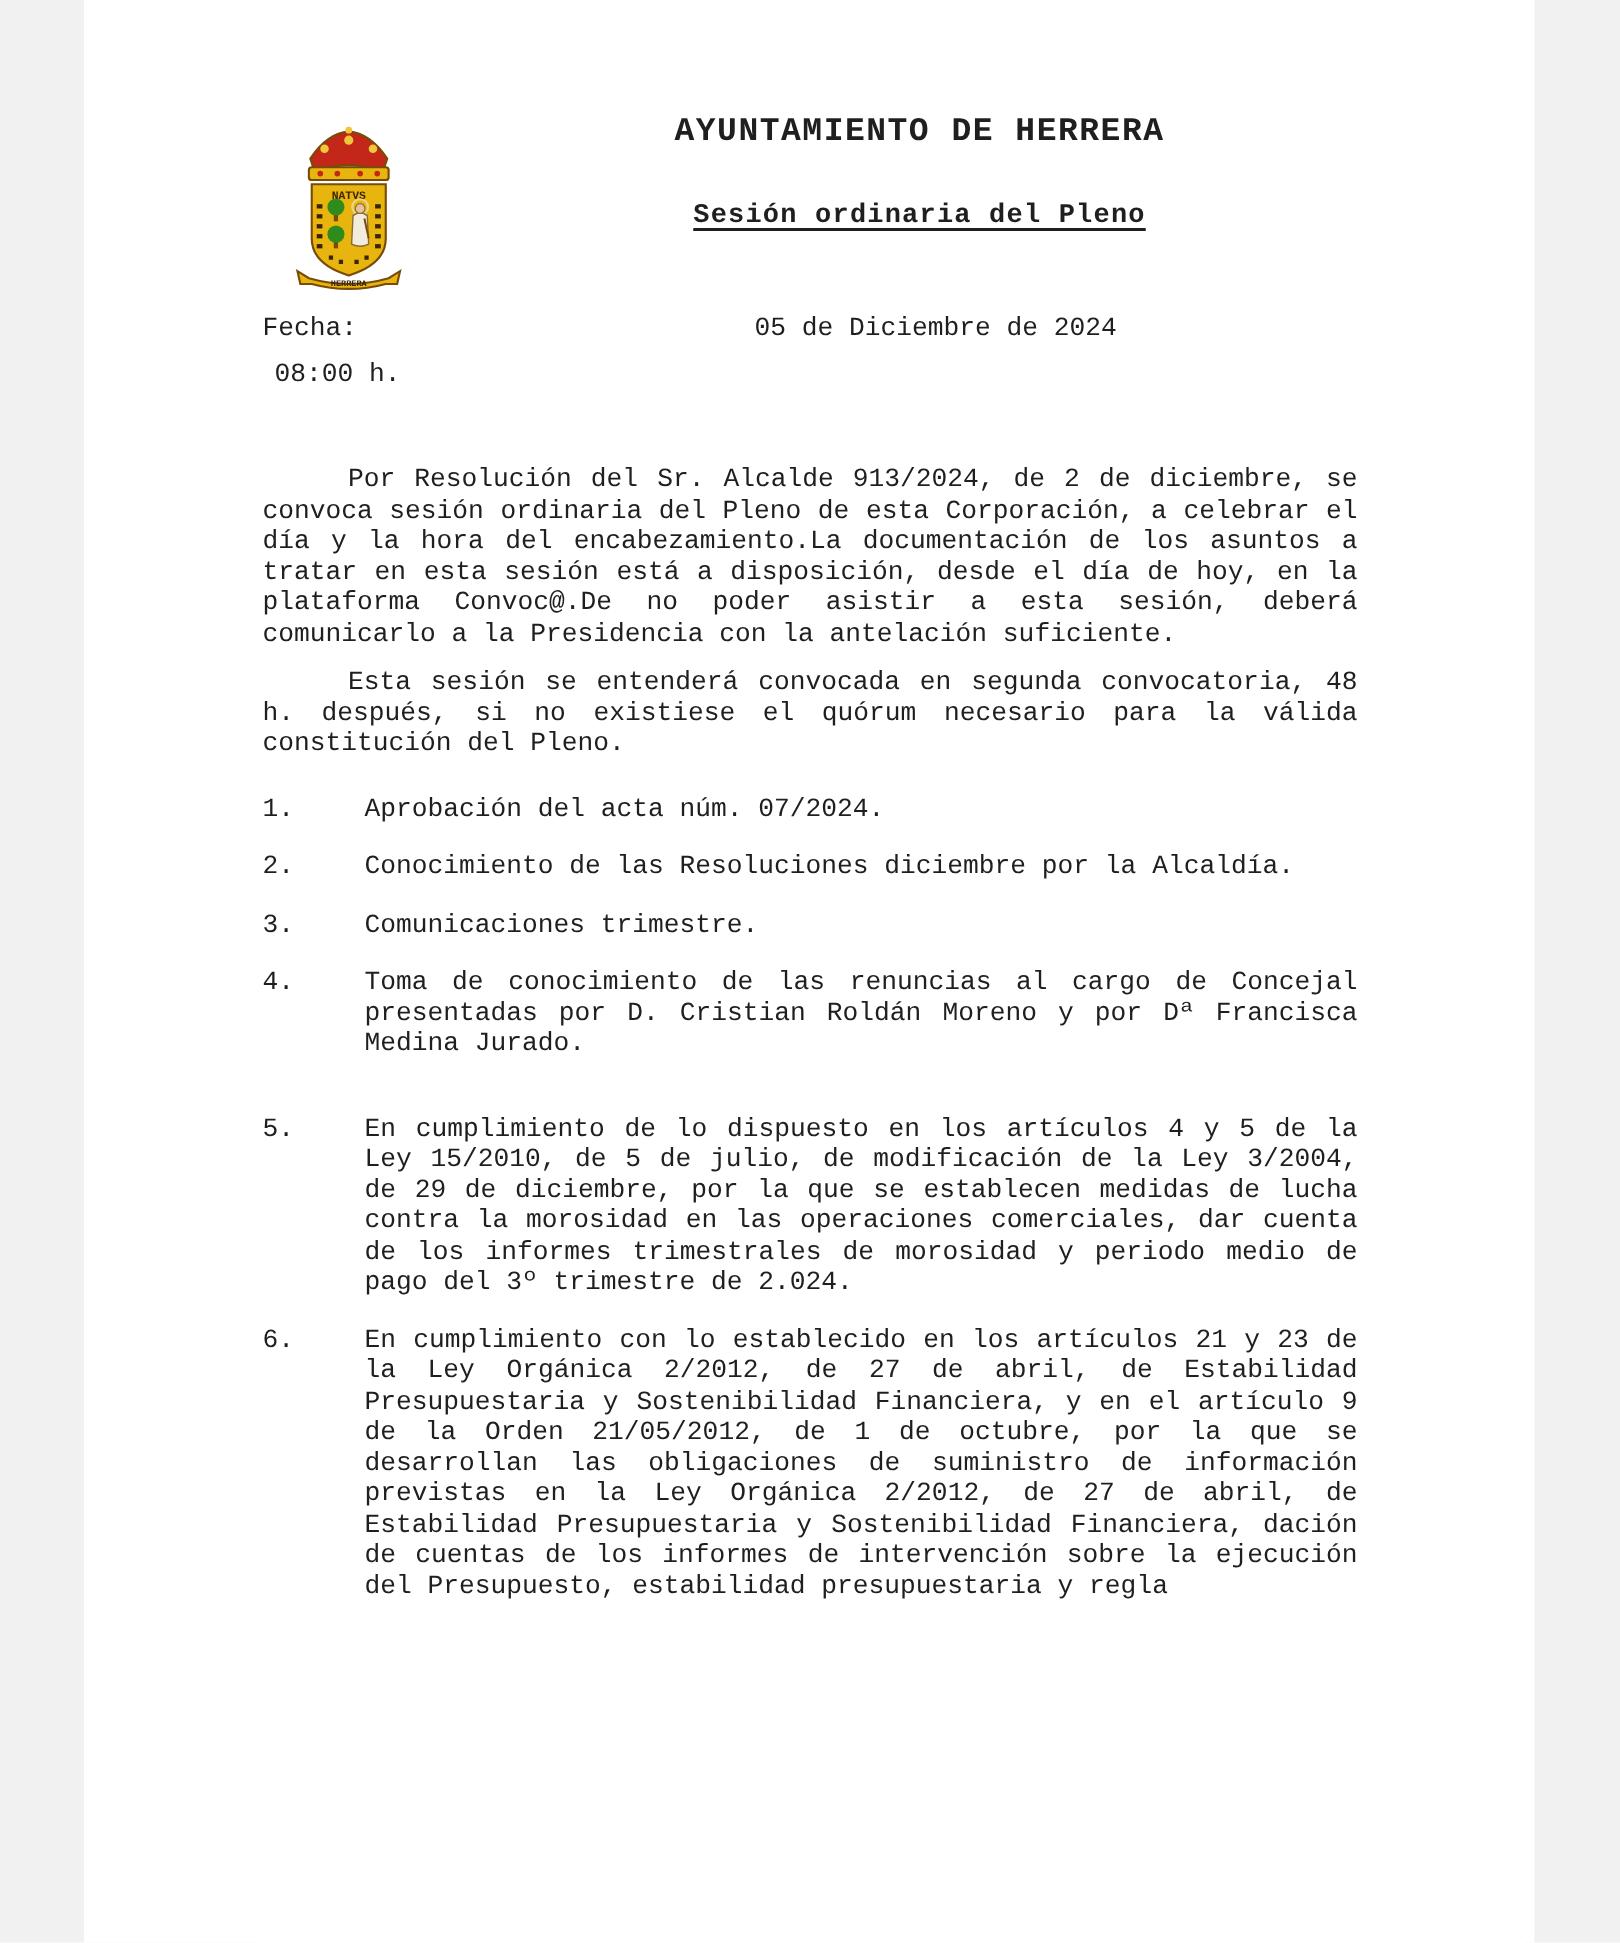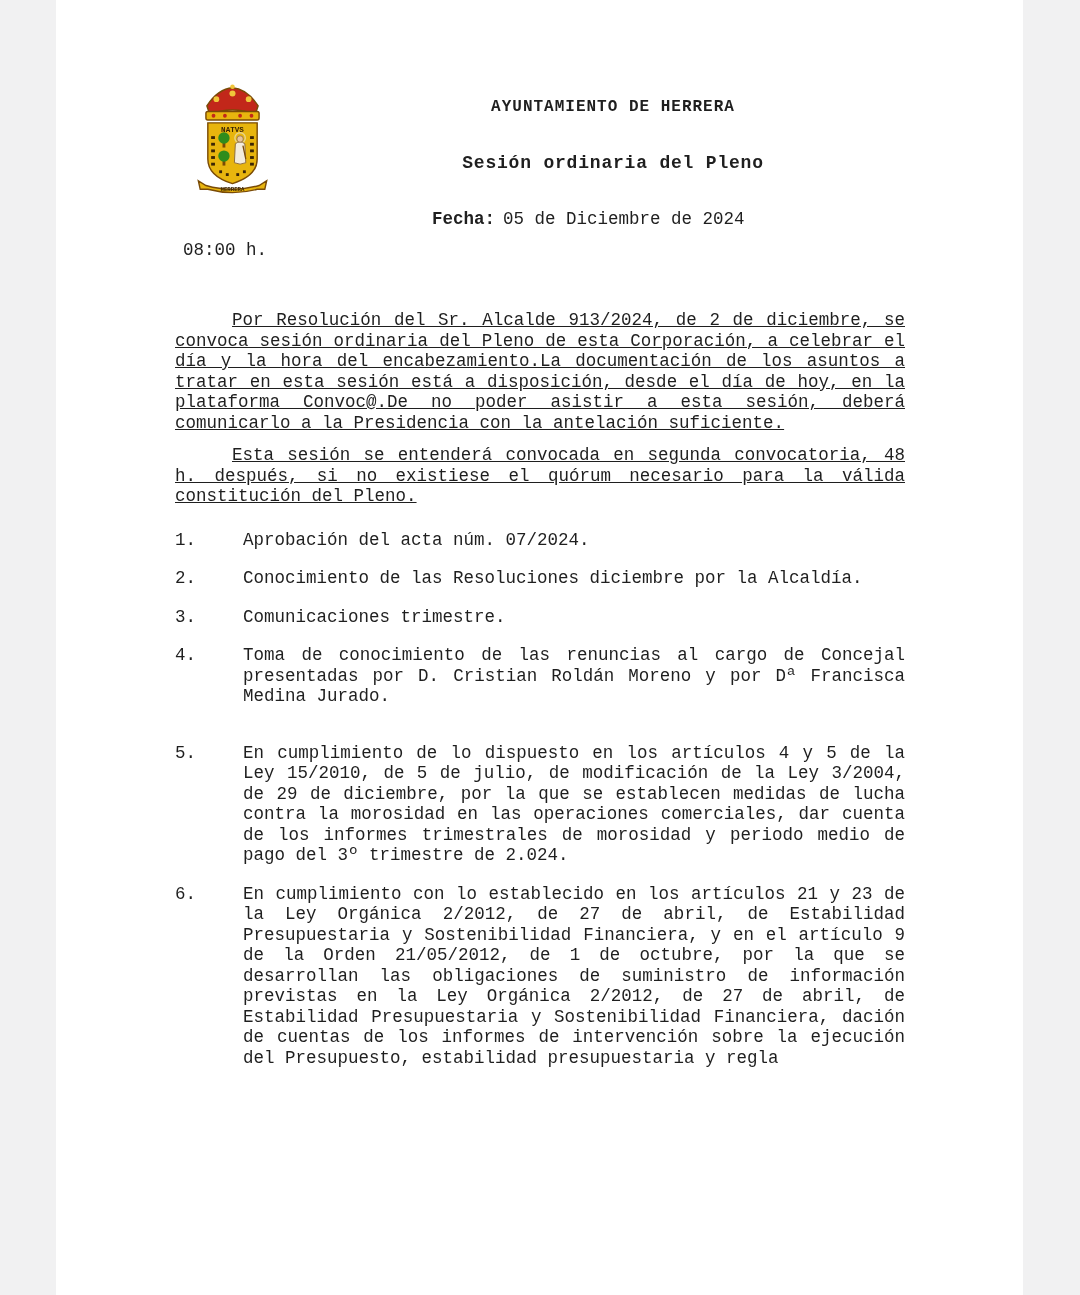--- a/index.html
+++ b/index.html
@@ -27,62 +27,61 @@
   
   .header-row {
     display: flex;
     padding-top: 76px;
     align-items: flex-start;
   }
   .logo-cell { width: 146px; flex: 0 0 146px; padding-left: 10px; padding-top: 7px; }
   .header-text { flex: 1; text-align: center; padding-top: 2px; }
   .doc-title {
     font-weight: 700;
-    font-size: 16px;
+    font-size: 22px;
     line-height: 20px;
     letter-spacing: 1px;
     white-space: nowrap;
-    margin-top: 19px;
   }
   .doc-subtitle {
     margin-top: 36px;
     font-weight: 700;
     font-size: 18px;
     line-height: 20px;
     letter-spacing: 0.8px;
+    text-decoration: underline;
     text-decoration-thickness: 2px;
     text-underline-offset: 4px;
     white-space: nowrap;
   }
 
   
   .meta { margin-top: 9px; }
   .meta-row {
     display: flex;
     margin-bottom: 10px;
     font-size: 17.5px;
     line-height: 20.5px;
   }
   .meta-label {
     width: 320px;
     flex: 0 0 320px;
-    text-align: right;
-    font-weight: 700;
+    font-weight: 400;
   }
   .meta-value { margin-left: 8px; white-space: nowrap; }
   .meta-row.lugar { align-items: center; margin-top: -5px; }
   .meta-row.lugar .meta-value {
     font-size: 12px;
     line-height: 15px;
     white-space: normal;
     max-width: 352px;
   }
 
   
-  .paragraphs { margin-top: 50px; text-decoration: underline; }
+  .paragraphs { margin-top: 50px; }
   .para {
     font-size: 17.5px;
     line-height: 20.5px;
     text-align: justify;
     text-indent: 57px;
   }
   .para + .para { margin-top: 12px; }
 
   
   .agenda-heading {

